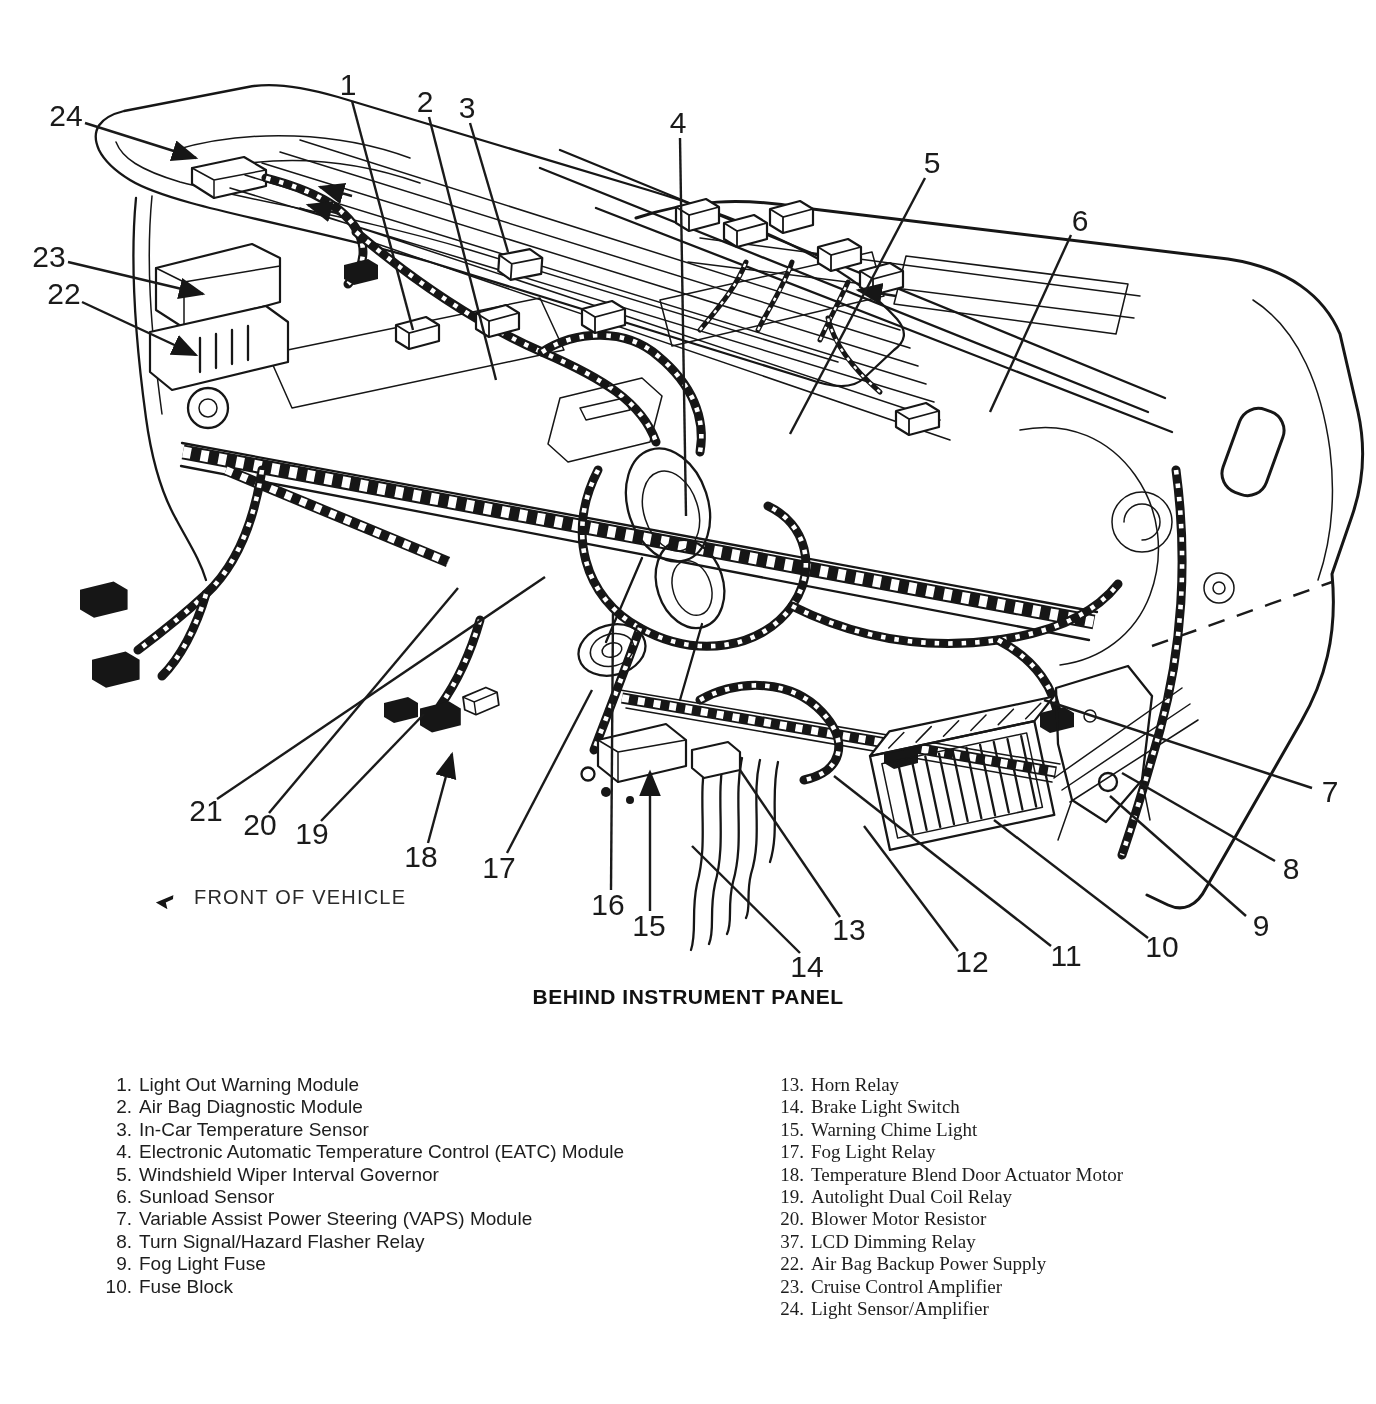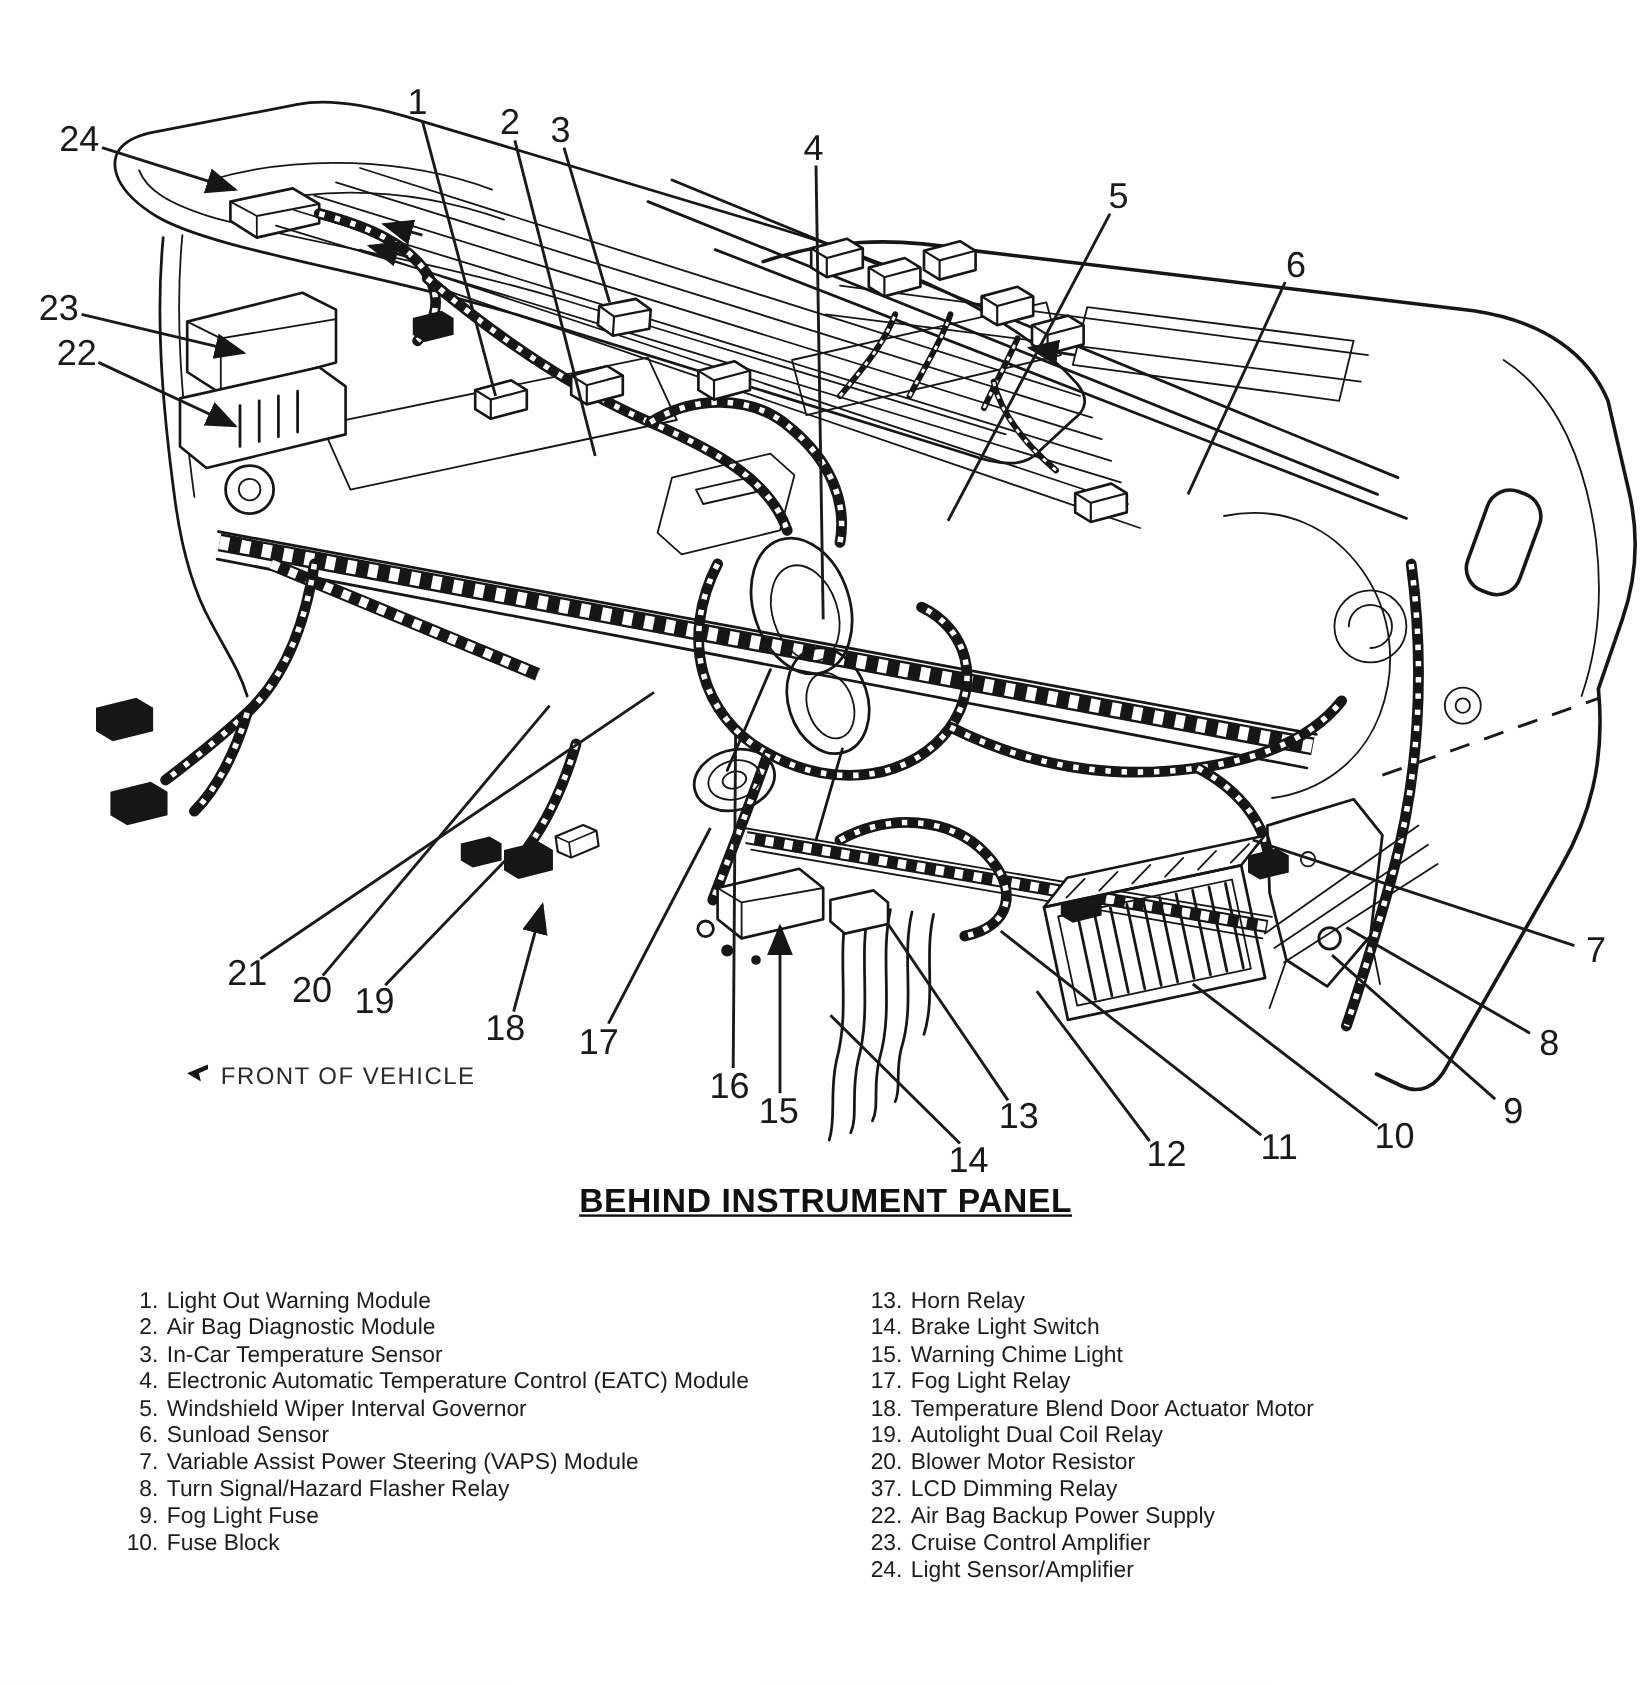--- a/index.html
+++ b/index.html
@@ -17,29 +17,29 @@
   .band{fill:none;stroke:#161616;stroke-width:15}
   .bandcut{fill:none;stroke:#ffffff;stroke-width:11;stroke-dasharray:8 10}
   .band2{fill:none;stroke:#161616;stroke-width:11}
   .bandcut2{fill:none;stroke:#ffffff;stroke-width:7.5;stroke-dasharray:7 9}
   .wh{fill:#ffffff;stroke:#161616;stroke-width:2.2;stroke-linejoin:round}
   .dk{fill:#161616;stroke:none}
   .leader{stroke:#1a1a1a;stroke-width:2.4;fill:none}
   .dash{stroke-dasharray:17 13}
   .num{font:400 30px "Liberation Sans",sans-serif;fill:#1a1a1a}
   
-  .front-label{position:absolute;left:156px;top:886px;display:flex;align-items:flex-start;gap:11px;
+  .front-label{position:absolute;left:156px;top:886px;display:flex;align-items:flex-end;gap:21px;
                font-size:20px;letter-spacing:1.2px;color:#2a2a2a;}
   .front-arrow{display:inline-block;width:17px;height:15px;background:#161616;
                clip-path:polygon(100% 0,0 62%,72% 100%,58% 55%,100% 28%);transform:rotate(6deg);}
   .caption{position:absolute;left:0;top:985px;width:1376px;text-align:center;
-           font-size:28px;font-weight:700;letter-spacing:.5px;color:#111;text-decoration:underline;}
+           font-size:21px;font-weight:700;letter-spacing:.5px;color:#111;}
   .legend-col{position:absolute;top:1074px;font-size:19px;line-height:22.4px;color:#1d1d1d;}
   .legend-left{left:92px;}
-  .legend-right{left:712px;}
+  .legend-right{left:764px;font-family:Liberation Serif, serif;}
   .lrow{display:flex;}
   .lnum{width:40px;text-align:right;margin-right:7px;flex:none;}
 </style>
 </head>
 <body>
 
 <div class="page">
 
 <svg class="diagram" width="1376" height="1060" viewBox="0 0 1376 1060">
   <defs>

